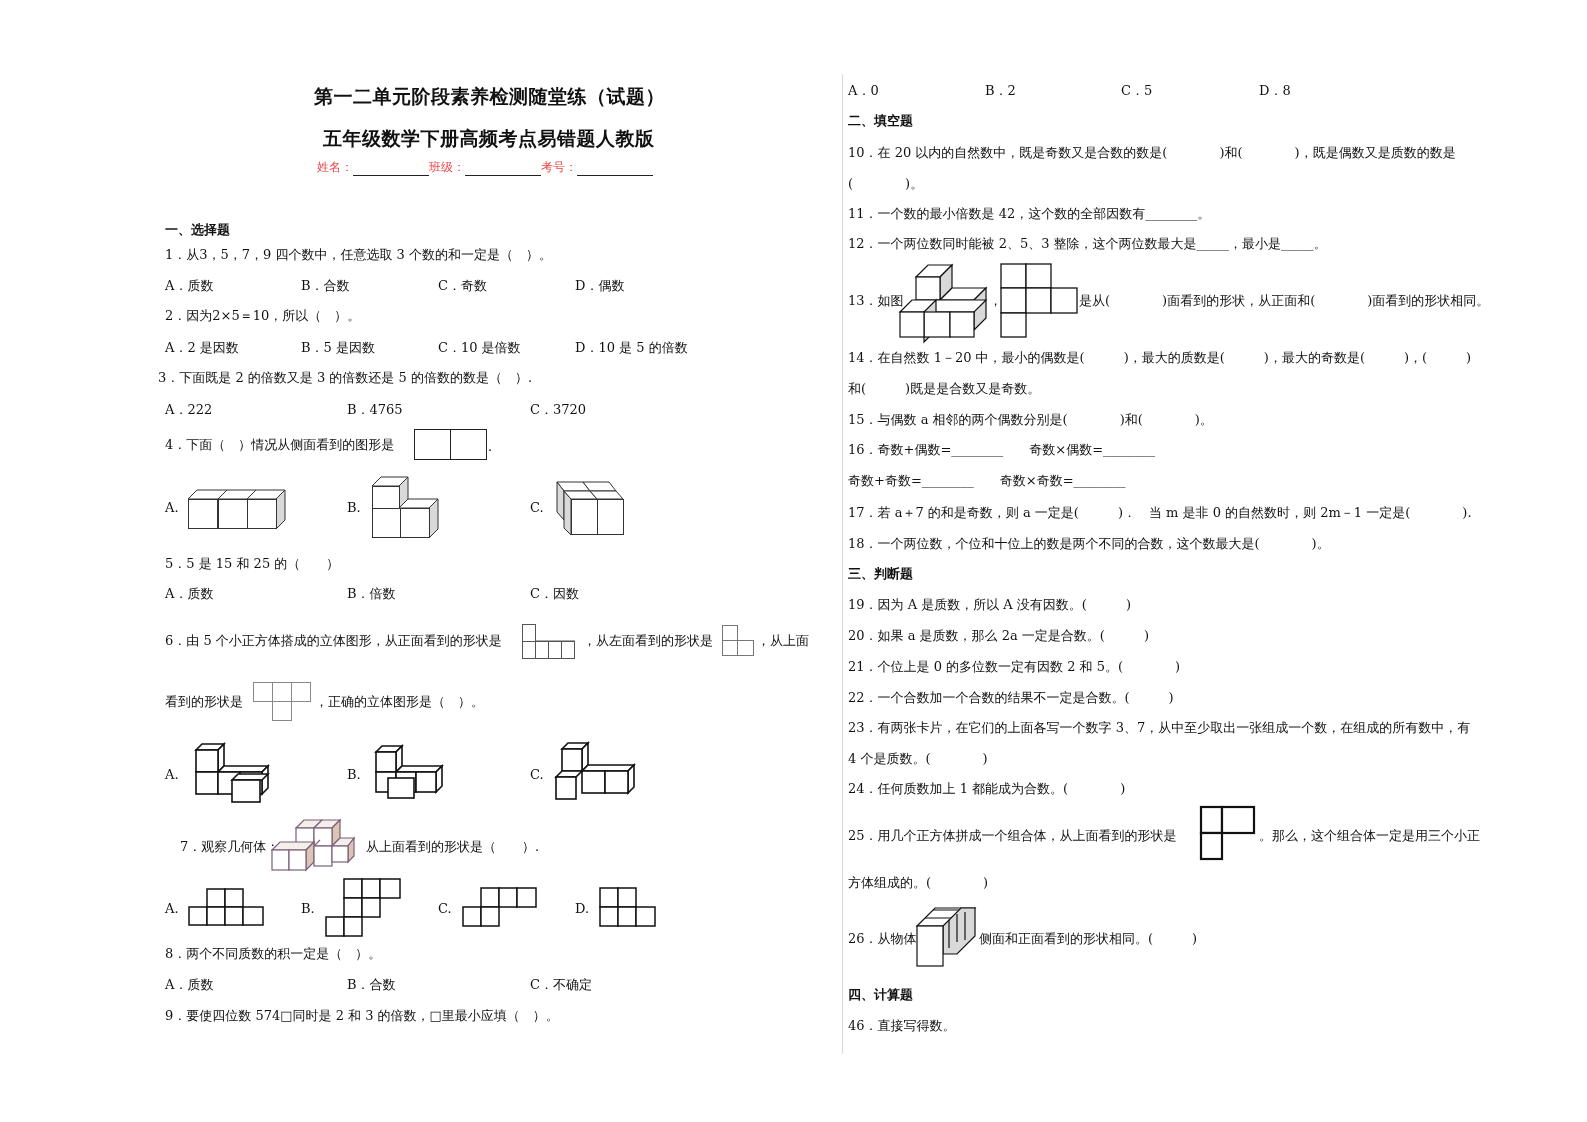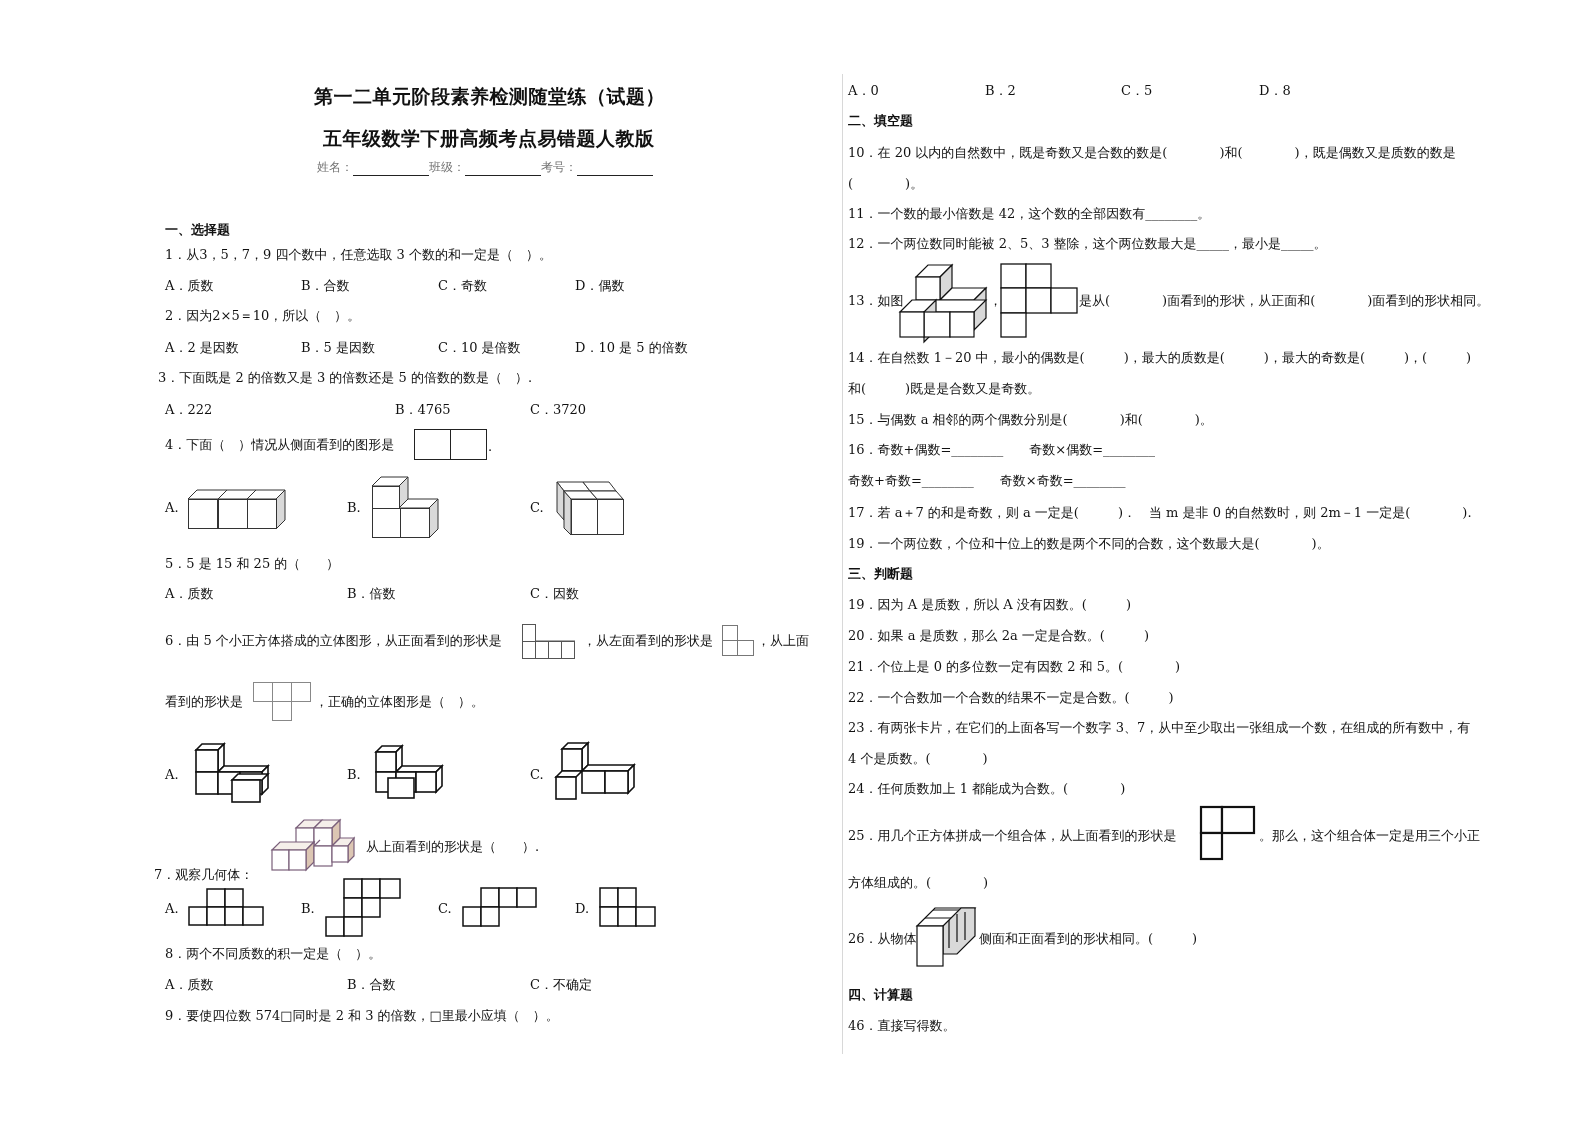--- a/index.html
+++ b/index.html
@@ -3,21 +3,21 @@
 <meta charset="utf-8">
 <style>
   html, body { margin: 0; padding: 0; background: #ffffff; }
   body { width: 1587px; height: 1122px; position: relative; overflow: hidden;
          font-family: "DejaVu Serif", "Liberation Serif", serif; color: #111; }
   .t { position: absolute; font-size: 13px; line-height: 18px; white-space: nowrap; }
   .title { position: absolute; font-family: "DejaVu Sans", "Liberation Sans", sans-serif;
            font-weight: bold; font-size: 19px; white-space: nowrap; letter-spacing: 0.5px; }
   .sec { position: absolute; font-family: "DejaVu Sans", "Liberation Sans", sans-serif;
          font-weight: bold; font-size: 13px; white-space: nowrap; }
-  .meta { position: absolute; font-size: 12px; color: #737373; white-space: nowrap; }
+  .meta { position: absolute; font-size: 12px; color: #ef4444; white-space: nowrap; }
   .uline { display: inline-block; border-bottom: 1px solid #222; height: 13px; vertical-align: bottom; }
   .divider { position: absolute; left: 842px; top: 74px; width: 1px; height: 980px; background: #d8d8d8; }
   svg { position: absolute; overflow: visible; }
 </style>
 </head>
 <body>
 
 <div class="title" style="left:314px; top:84px;">第一二单元阶段素养检测随堂练（试题）</div>
 <div class="title" style="left:323px; top:126px;">五年级数学下册高频考点易错题人教版</div>
 <div class="meta" style="left:317px; top:159px;">
@@ -35,21 +35,21 @@
 <div class="t" style="left:575px; top:277px;">D．偶数</div>
 
 <div class="t" style="left:165px; top:307px;">2．因为2×5＝10，所以（　）。</div>
 <div class="t" style="left:165px; top:339px;">A．2 是因数</div>
 <div class="t" style="left:301px; top:339px;">B．5 是因数</div>
 <div class="t" style="left:438px; top:339px;">C．10 是倍数</div>
 <div class="t" style="left:575px; top:339px;">D．10 是 5 的倍数</div>
 
 <div class="t" style="left:158px; top:369px;">3．下面既是 2 的倍数又是 3 的倍数还是 5 的倍数的数是（　）.</div>
 <div class="t" style="left:165px; top:401px;">A．222</div>
-<div class="t" style="left:347px; top:401px;margin-left:48px;">B．4765</div>
+<div class="t" style="left:347px; top:401px;">B．4765</div>
 <div class="t" style="left:530px; top:401px;">C．3720</div>
 
 <div class="t" style="left:165px; top:436px;">4．下面（　）情况从侧面看到的图形是</div>
 <svg style="left:414px; top:429px;" width="74" height="32">
   <rect x="0.5" y="0.5" width="36" height="30" fill="#fff" stroke="#222"></rect>
   <rect x="36.5" y="0.5" width="36" height="30" fill="#fff" stroke="#222"></rect>
 </svg>
 <div class="t" style="left:488px; top:438px;">.</div>
 
 <div class="t" style="left:165px; top:499px;">A.</div>
@@ -155,21 +155,21 @@
     <rect x="6" y="6" width="20" height="22"></rect>
     <polygon points="26,28 32,22 78,22 72,28"></polygon>
     <polygon points="72,28 78,22 78,44 72,50"></polygon>
     <rect x="26" y="28" width="23" height="22"></rect>
     <rect x="49" y="28" width="23" height="22"></rect>
     <polygon points="0,34 6,28 26,28 20,34"></polygon>
     <rect x="0" y="34" width="20" height="22"></rect>
   </g>
 </svg>
 
-<div class="t" style="left:154px; top:838px;margin-top:28px;">7．观察几何体：</div>
+<div class="t" style="left:180px; top:838px;">7．观察几何体：</div>
 <svg style="left:272px; top:818px;" width="86" height="52">
   <g stroke="#7a5f7a" stroke-width="1.2" fill="#fff">
     <polygon points="24,10 32,2 50,2 42,10" fill="#f5efea"></polygon>
     <polygon points="42,10 50,2 68,2 60,10" fill="#f5efea"></polygon>
     <polygon points="60,10 68,2 68,20 60,28" fill="#dcc6b3"></polygon>
     <rect x="24" y="10" width="18" height="18"></rect>
     <rect x="42" y="10" width="18" height="18"></rect>
     <polygon points="60,28 68,20 82,20 76,28" fill="#f5efea"></polygon>
     <polygon points="76,28 82,20 82,38 76,44" fill="#dcc6b3"></polygon>
     <polygon points="42,28 48,22" fill="none"></polygon>
@@ -276,21 +276,21 @@
   </g>
 </svg>
 <div class="t" style="left:1079px; top:292px;">是从(　　　　)面看到的形状，从正面和(　　　　)面看到的形状相同。</div>
 
 <div class="t" style="left:848px; top:349px;">14．在自然数 1－20 中，最小的偶数是(　　　)，最大的质数是(　　　)，最大的奇数是(　　　)，(　　　)</div>
 <div class="t" style="left:848px; top:380px;">和(　　　)既是是合数又是奇数。</div>
 <div class="t" style="left:848px; top:411px;">15．与偶数 a 相邻的两个偶数分别是(　　　　)和(　　　　)。</div>
 <div class="t" style="left:848px; top:441px;">16．奇数+偶数=________　　奇数×偶数=________</div>
 <div class="t" style="left:848px; top:472px;">奇数+奇数=________　　奇数×奇数=________</div>
 <div class="t" style="left:848px; top:504px;">17．若 a＋7 的和是奇数，则 a 一定是(　　　)．　当 m 是非 0 的自然数时，则 2m－1 一定是(　　　　).</div>
-<div class="t" style="left:848px; top:535px;">19．一个两位数，个位和十位上的数是两个不同的合数，这个数最大是(　　　　)。</div>
+<div class="t" style="left:848px; top:535px;">18．一个两位数，个位和十位上的数是两个不同的合数，这个数最大是(　　　　)。</div>
 
 <div class="sec" style="left:848px; top:565px;">三、判断题</div>
 
 <div class="t" style="left:848px; top:596px;">19．因为 A 是质数，所以 A 没有因数。(　　　)</div>
 <div class="t" style="left:848px; top:627px;">20．如果 a 是质数，那么 2a 一定是合数。(　　　)</div>
 <div class="t" style="left:848px; top:658px;">21．个位上是 0 的多位数一定有因数 2 和 5。(　　　　)</div>
 <div class="t" style="left:848px; top:689px;">22．一个合数加一个合数的结果不一定是合数。(　　　)</div>
 <div class="t" style="left:848px; top:719px;">23．有两张卡片，在它们的上面各写一个数字 3、7，从中至少取出一张组成一个数，在组成的所有数中，有</div>
 <div class="t" style="left:848px; top:750px;">4 个是质数。(　　　　)</div>
 <div class="t" style="left:848px; top:780px;">24．任何质数加上 1 都能成为合数。(　　　　)</div>

